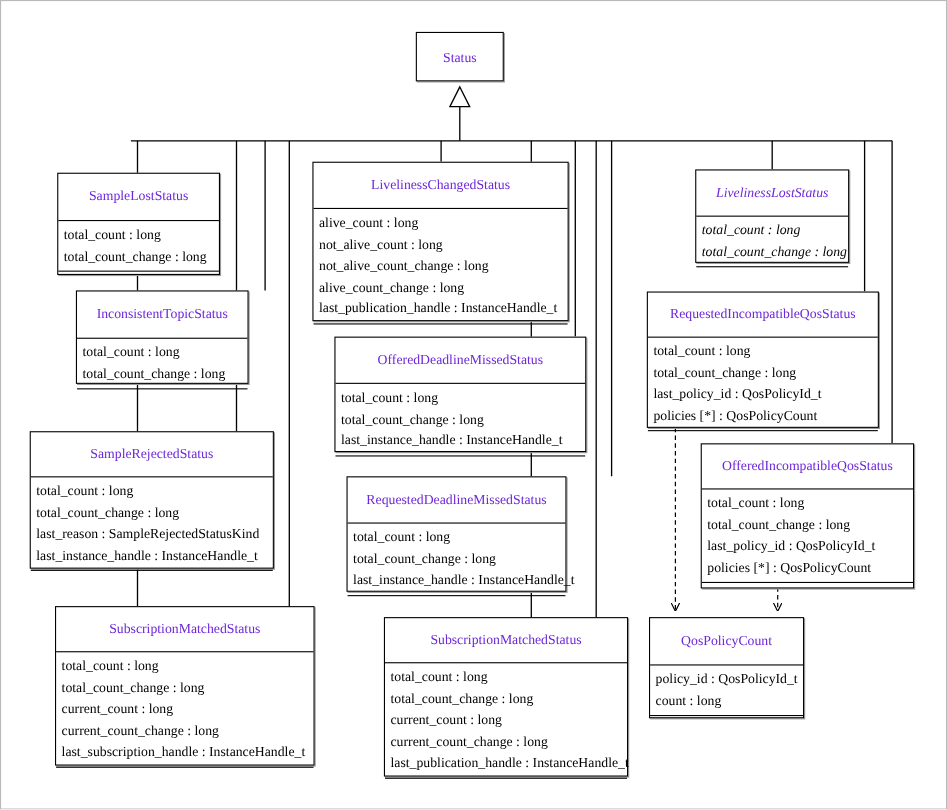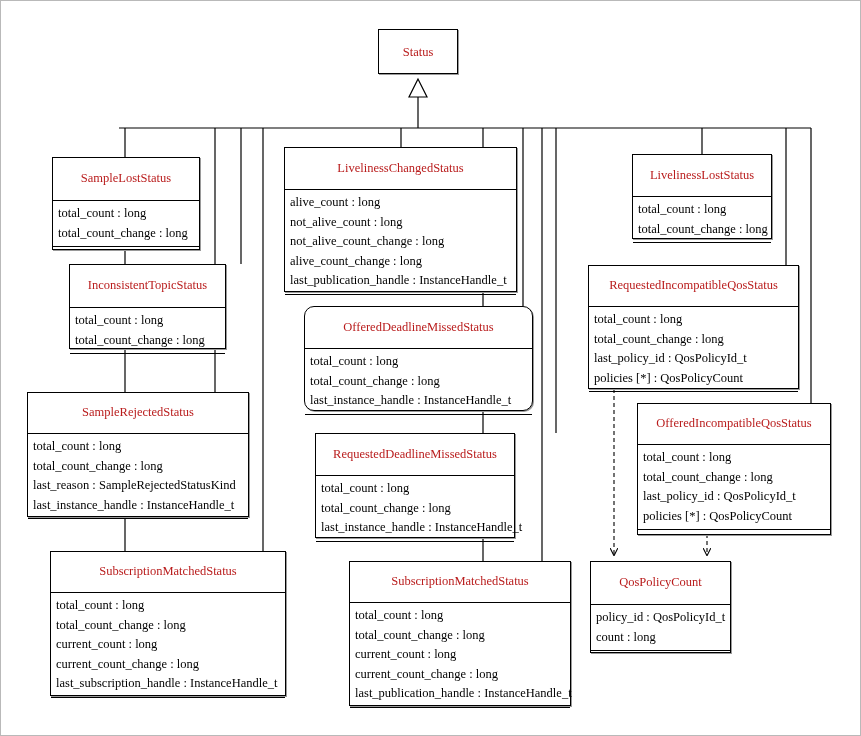--- a/index.html
+++ b/index.html
@@ -36,21 +36,21 @@
     z-index: 5;
   }
   .uml-name-compartment {
     display: flex;
     align-items: center;
     justify-content: center;
     border-bottom: 1px solid #000000;
     box-sizing: border-box;
     text-align: center;
     font-size: 12.5px;
-    color: #b91c1c;
+    color: #6d28d9;
     padding: 0 6px;
     line-height: 1.1;
   }
   .uml-attr-compartment {
     box-sizing: border-box;
     border-bottom: 1px solid #000000;
     padding: 3px 0 3px 5px;
   }
   .uml-attr {
     font-size: 12.5px;
@@ -124,21 +124,21 @@
         <div class="uml-name-compartment" style="height: 42px;">LivelinessChangedStatus</div>
         <div class="uml-attr-compartment">
           <div class="uml-attr">alive_count : long</div>
           <div class="uml-attr">not_alive_count : long</div>
           <div class="uml-attr">not_alive_count_change : long</div>
           <div class="uml-attr">alive_count_change : long</div>
           <div class="uml-attr">last_publication_handle : InstanceHandle_t</div>
         </div>
         <div class="uml-ops-compartment"></div>
       </div>
-      <div class="uml-class" style="left: 631px; top: 153px; width: 140px; height: 85px;">
+      <div class="uml-class" style="left: 631px; top: 153px; width: 140px; height: 85px; font-style: italic;">
         <div class="uml-name-compartment" style="height: 42px;">LivelinessLostStatus</div>
         <div class="uml-attr-compartment">
           <div class="uml-attr">total_count : long</div>
           <div class="uml-attr">total_count_change : long</div>
         </div>
         <div class="uml-ops-compartment"></div>
       </div>
       <div class="uml-class" style="left: 68px; top: 263px; width: 157px; height: 85px;">
         <div class="uml-name-compartment" style="height: 43px;">InconsistentTopicStatus</div>
         <div class="uml-attr-compartment">
@@ -150,21 +150,21 @@
       <div class="uml-class" style="left: 587px; top: 264px; width: 211px; height: 124px;">
         <div class="uml-name-compartment" style="height: 41px;">RequestedIncompatibleQosStatus</div>
         <div class="uml-attr-compartment">
           <div class="uml-attr">total_count : long</div>
           <div class="uml-attr">total_count_change : long</div>
           <div class="uml-attr">last_policy_id : QosPolicyId_t</div>
           <div class="uml-attr">policies [*] : QosPolicyCount</div>
         </div>
         <div class="uml-ops-compartment"></div>
       </div>
-      <div class="uml-class" style="left: 303px; top: 305px; width: 229px; height: 105px; border-radius: 10px;">
+      <div class="uml-class" style="left: 303px; top: 305px; width: 229px; height: 105px;">
         <div class="uml-name-compartment" style="height: 42px;">OfferedDeadlineMissedStatus</div>
         <div class="uml-attr-compartment">
           <div class="uml-attr">total_count : long</div>
           <div class="uml-attr">total_count_change : long</div>
           <div class="uml-attr">last_instance_handle : InstanceHandle_t</div>
         </div>
         <div class="uml-ops-compartment"></div>
       </div>
       <div class="uml-class" style="left: 26px; top: 391px; width: 222px; height: 125px;">
         <div class="uml-name-compartment" style="height: 41px;">SampleRejectedStatus</div>

